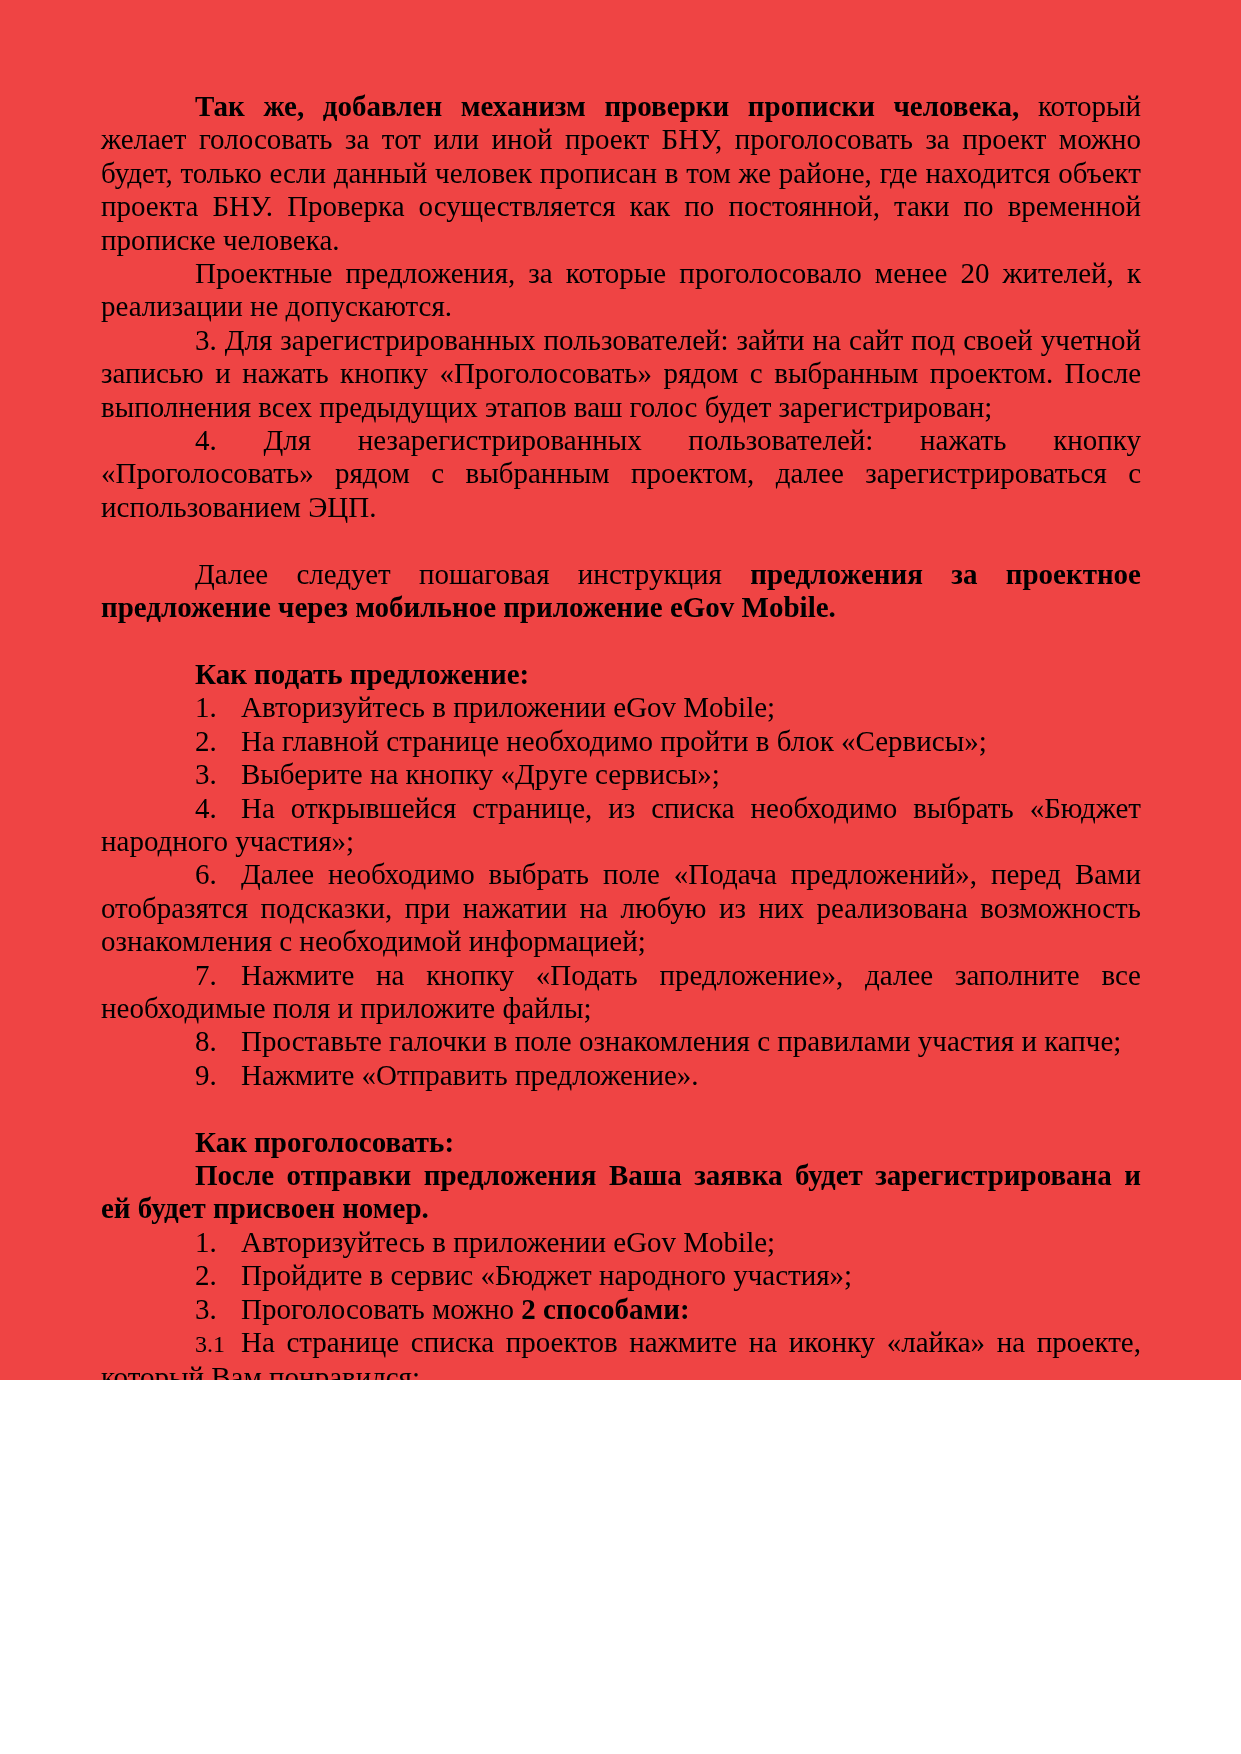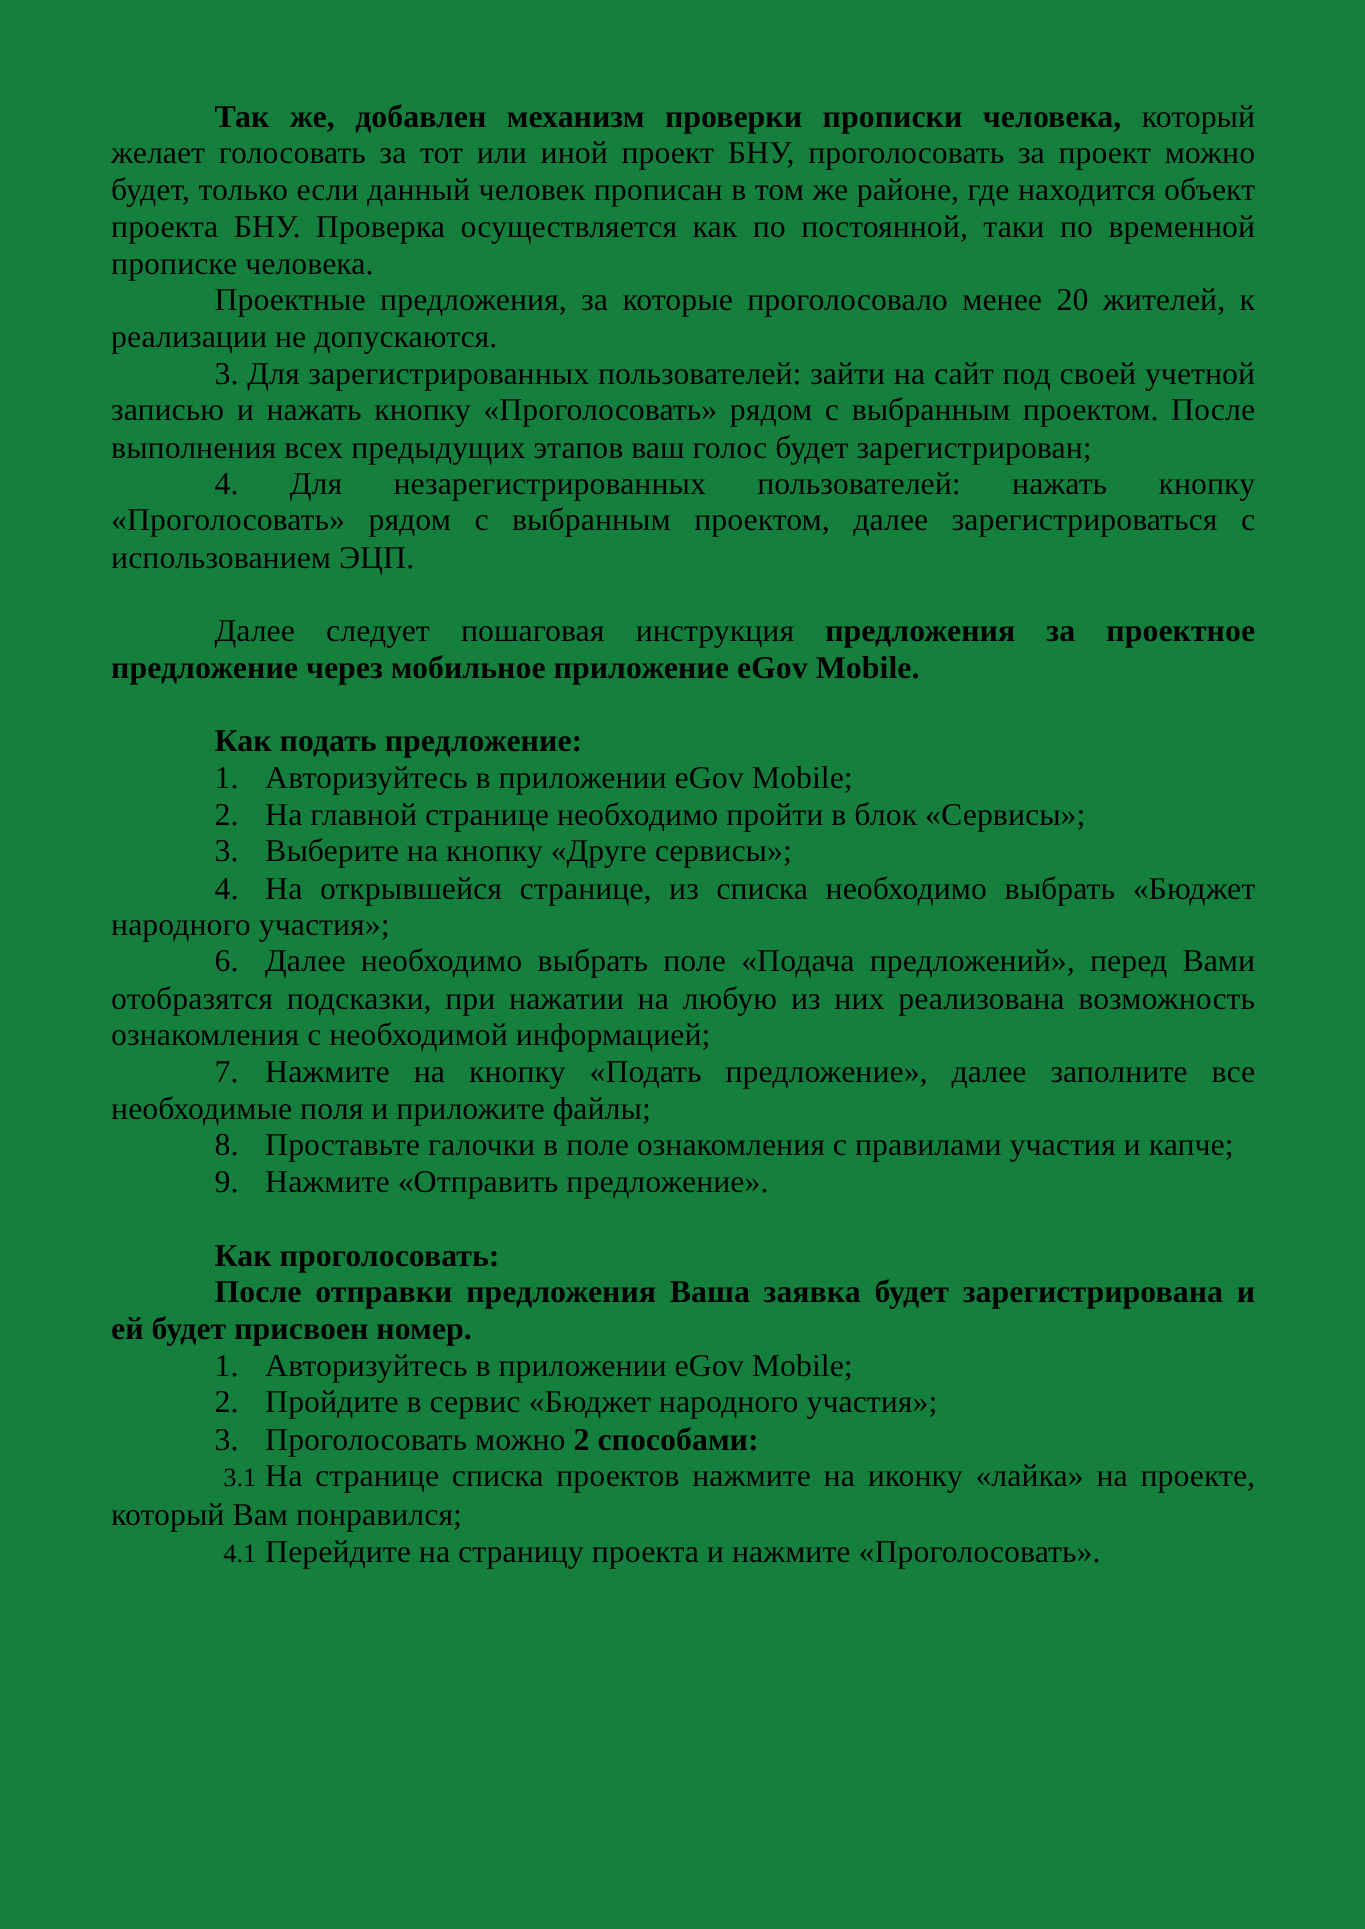--- a/index.html
+++ b/index.html
@@ -1,21 +1,21 @@
 <!DOCTYPE html>
 <html><head>
 <meta charset="utf-8">
 <style>
   html, body { margin: 0; padding: 0; background: #ffffff; }
   .page {
     position: relative;
     width: 1241px;
-    height: 1754px;
+    height: 1380px;
     box-sizing: border-box;
-    background: #15803d;
+    background: #ef4444;
     color: #000000;
     font-family: "Liberation Serif", "DejaVu Serif", serif;
     font-size: 29px;
     line-height: 33.4px;
     padding: 90px 100px 0 101px;
     overflow: hidden;
   }
   .para {
     margin: 0;
     text-align: justify;
@@ -26,21 +26,21 @@
   .num {
     display: inline-block;
     width: 46px;
     text-indent: 0;
     text-align: left;
   }
   .num-sub {
     display: inline-block;
     width: 46px;
     text-indent: 0;
-    text-align: center;
+    text-align: left;
     font-size: 24px;
   }
 </style>
 </head>
 <body>
 
 <div class="page">
 
   <p class="para"><span class="bold">Так же, добавлен механизм проверки прописки человека,</span><span> который желает голосовать за тот или иной проект БНУ, проголосовать за проект можно будет, только если данный человек прописан в том же районе, где находится объект проекта БНУ. Проверка осуществляется как по постоянной, таки по временной прописке человека.</span></p>
 

